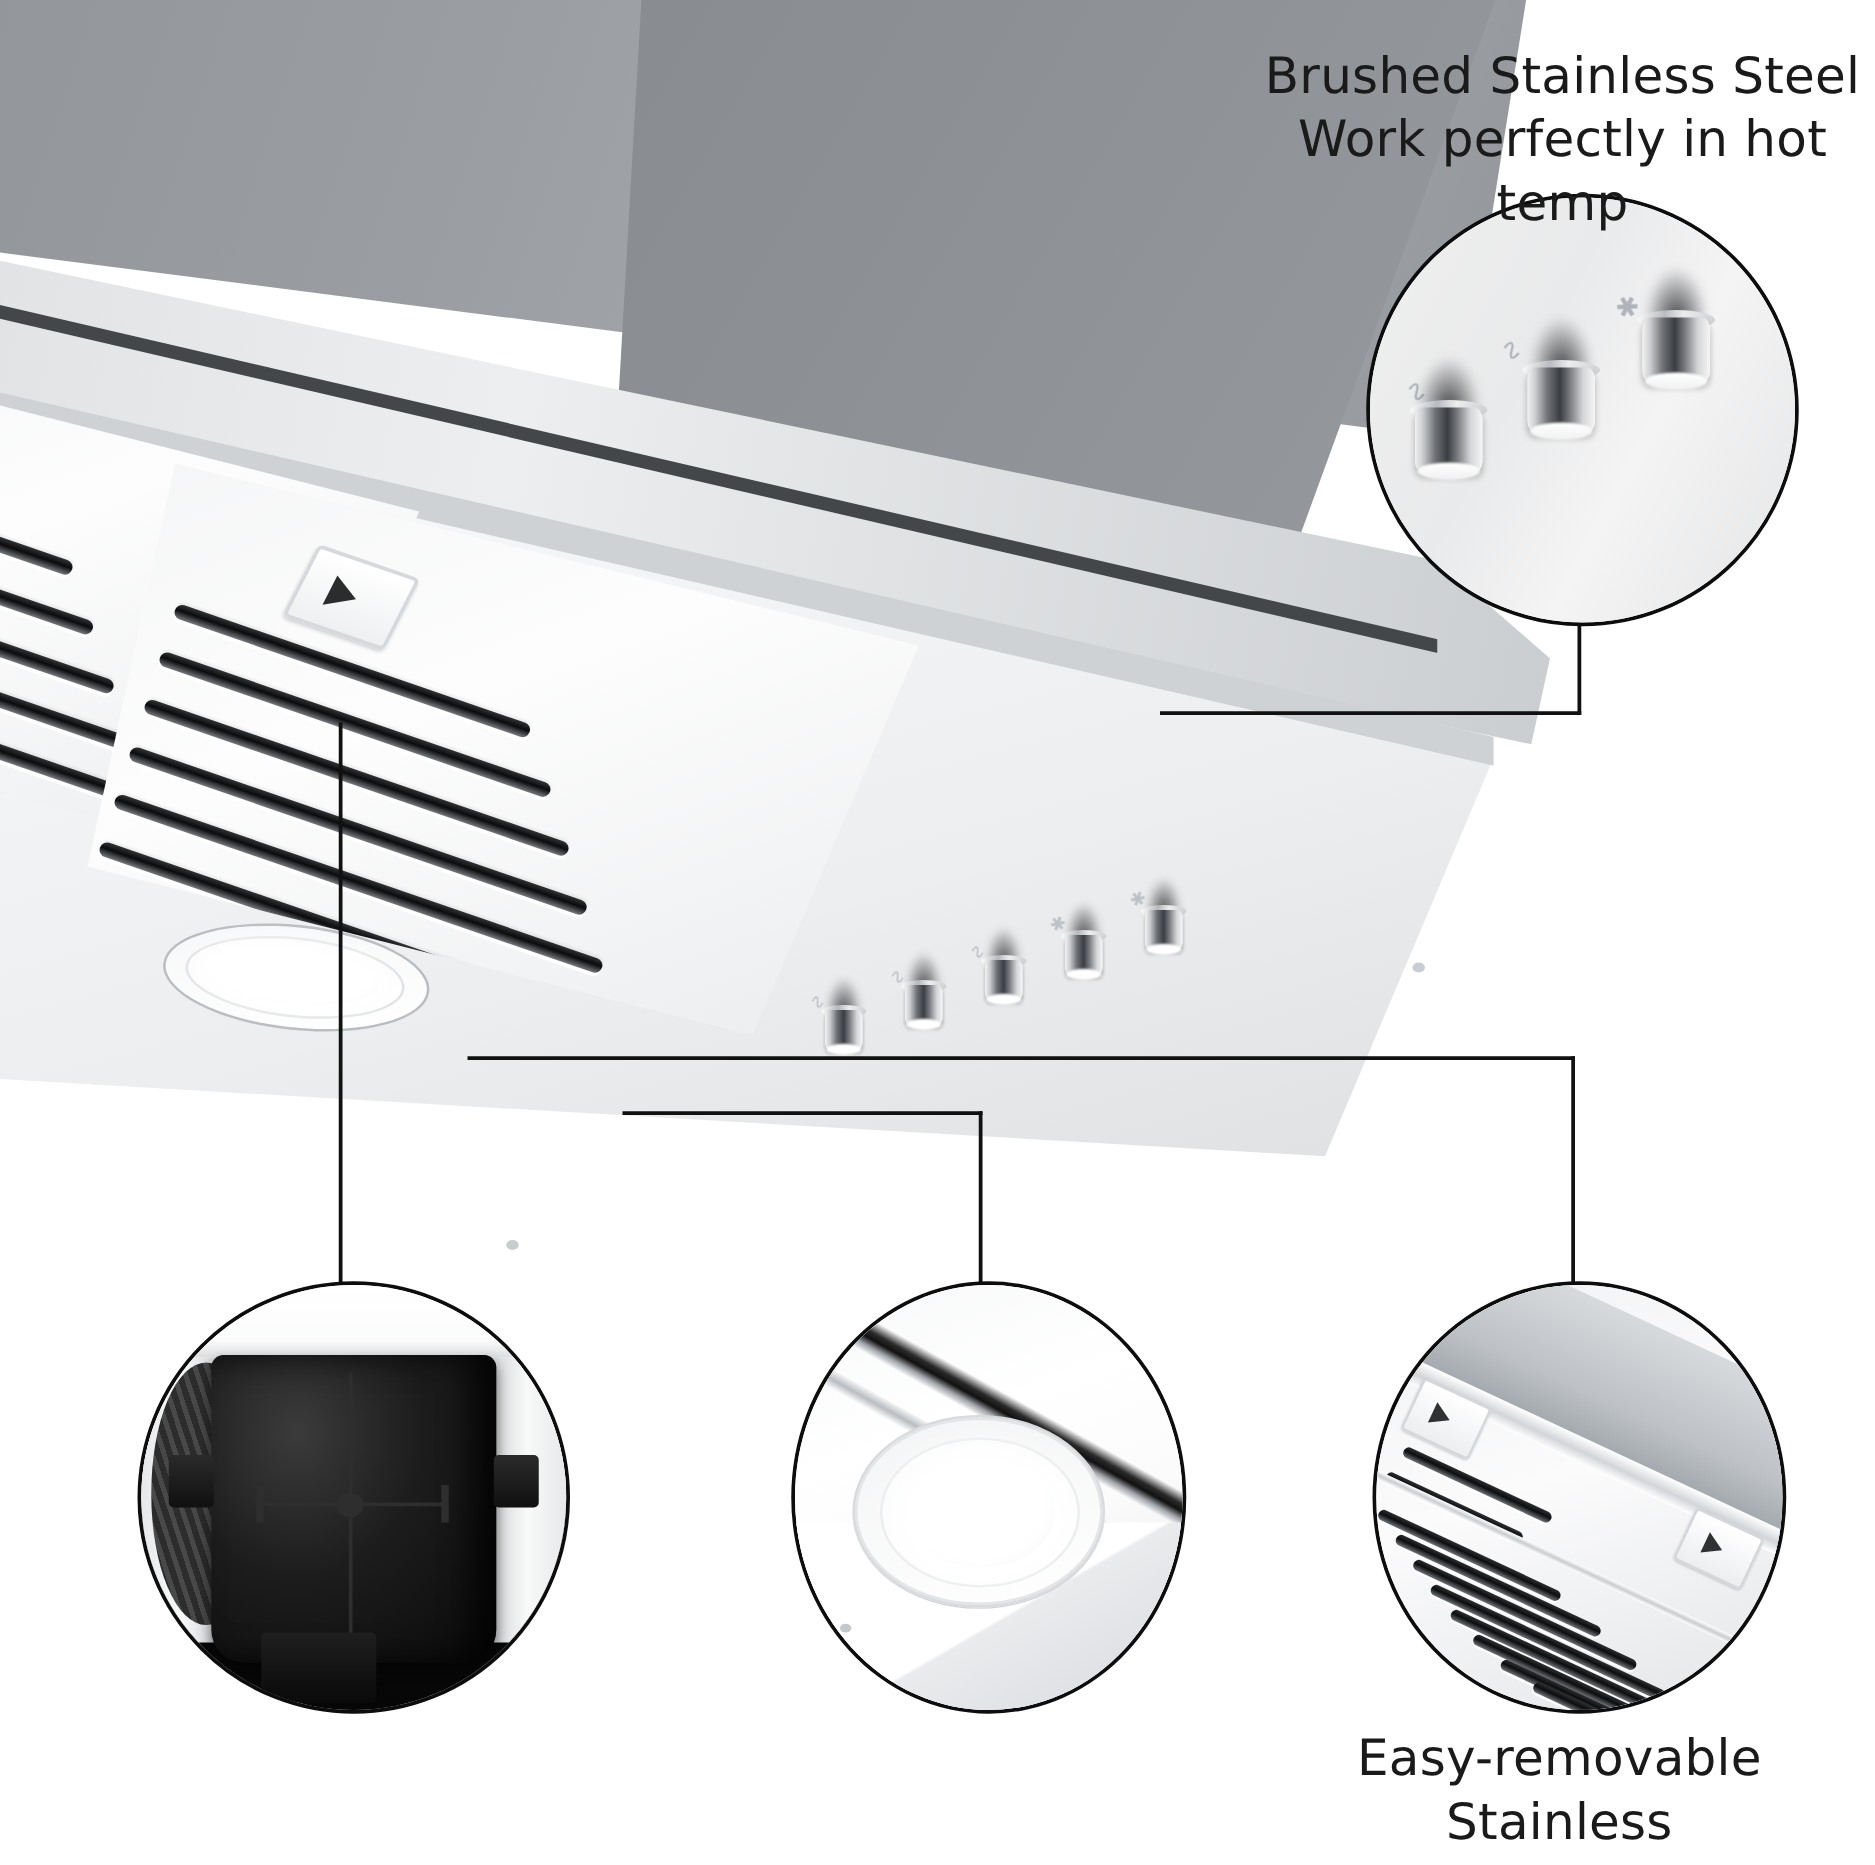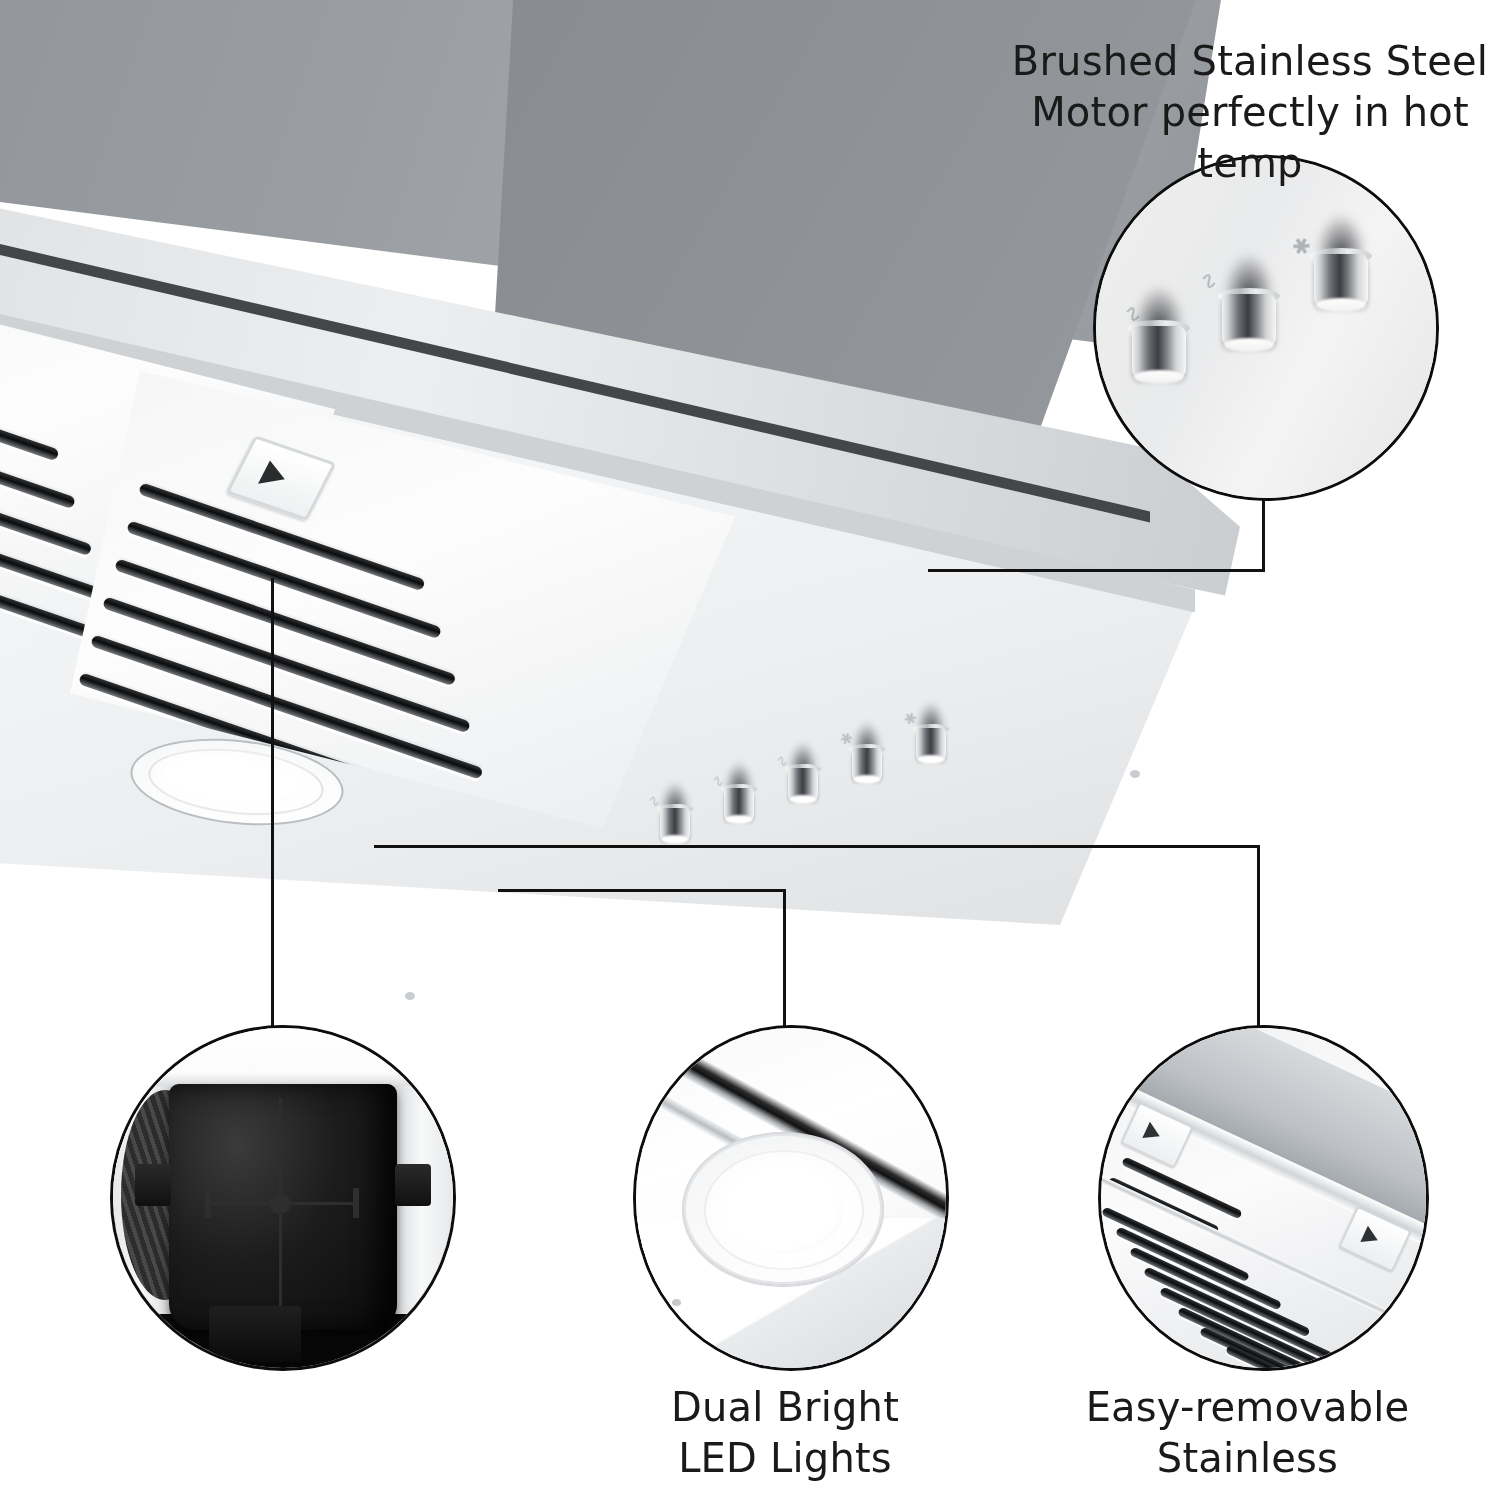--- a/index.html
+++ b/index.html
@@ -453,22 +453,20 @@
         <div class="bf-slot" style="left:100px;top:298px; width:175px;"></div>
         <div class="bf-slot" style="left:126px;top:316px; width:140px;"></div>
       </div>
       <div class="bf-divider"></div>
       <div class="bf-latch" style="left:26px;top:84px;"></div>
       <div class="bf-latch" style="left:244px;top:188px;"></div>
     </div>
   </div>
 
   <div class="caption" id="cap-top">Brushed Stainless Steel
-Motor perfectly in hot temp</div>
-
-
-  <div class="caption" id="cap-led">Dual Bright
-LED Lights</div>
+Work perfectly in hot temp</div>
+
+
 
   <div class="caption" id="cap-baffle">Easy-removable Stainless
 Steel Baffle Filters</div>
 
 </div>
 
 </body></html>

